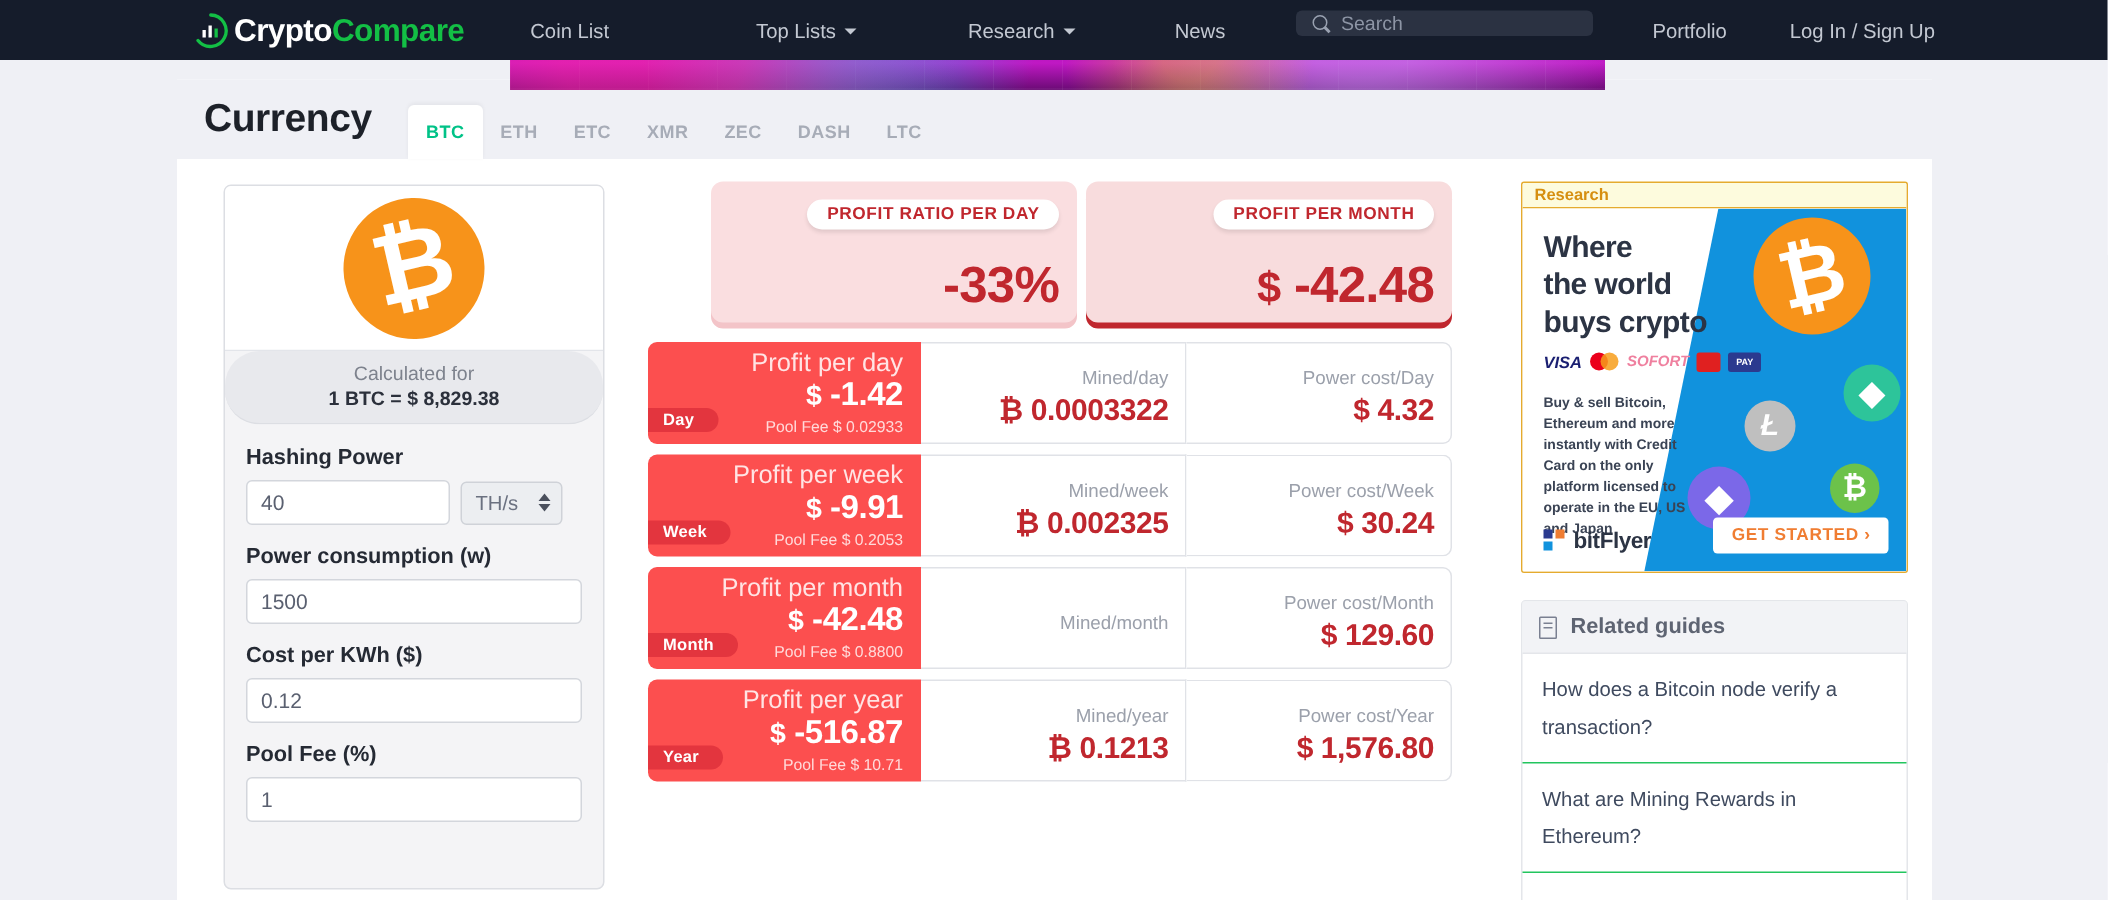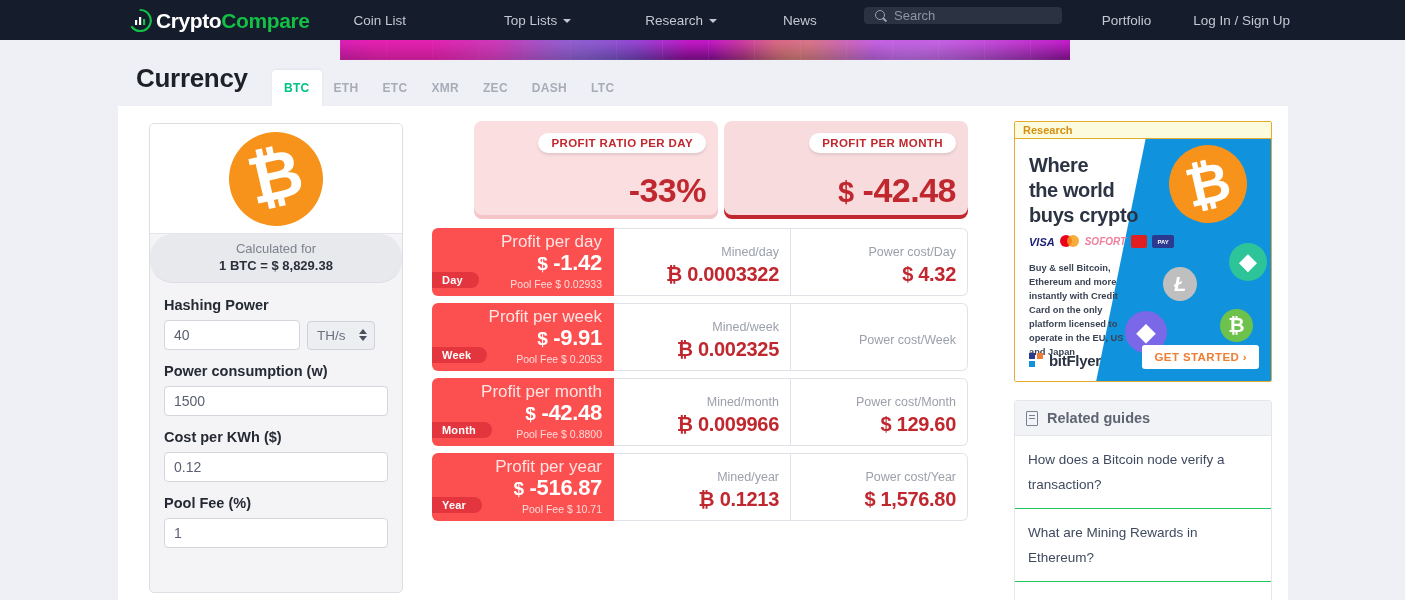--- a/index.html
+++ b/index.html
@@ -507,33 +507,33 @@
         <div class="val"><span class="cur">$</span> <span>-9.91</span></div>
         <div class="fee">Pool Fee $ 0.2053</div>
         <div class="period-tab">Week</div>
       </div>
       <div class="res-cell">
         <div class="lbl">Mined/week</div>
         <div class="val"><span class="sym">₿</span> <span>0.002325</span></div>
       </div>
       <div class="res-cell last">
         <div class="lbl">Power cost/Week</div>
+        <div class="val"><span class="sym">$</span> <span>30.24</span></div>
       </div>
     </div>
 
     <div class="res-row">
       <div class="res-left">
         <div class="lbl">Profit per month</div>
         <div class="val"><span class="cur">$</span> <span>-42.48</span></div>
         <div class="fee">Pool Fee $ 0.8800</div>
         <div class="period-tab">Month</div>
       </div>
       <div class="res-cell">
         <div class="lbl">Mined/month</div>
-        <div class="val"><span class="sym">₿</span> <span>0.009966</span></div>
       </div>
       <div class="res-cell last">
         <div class="lbl">Power cost/Month</div>
         <div class="val"><span class="sym">$</span> <span>129.60</span></div>
       </div>
     </div>
 
     <div class="res-row">
       <div class="res-left">
         <div class="lbl">Profit per year</div>

